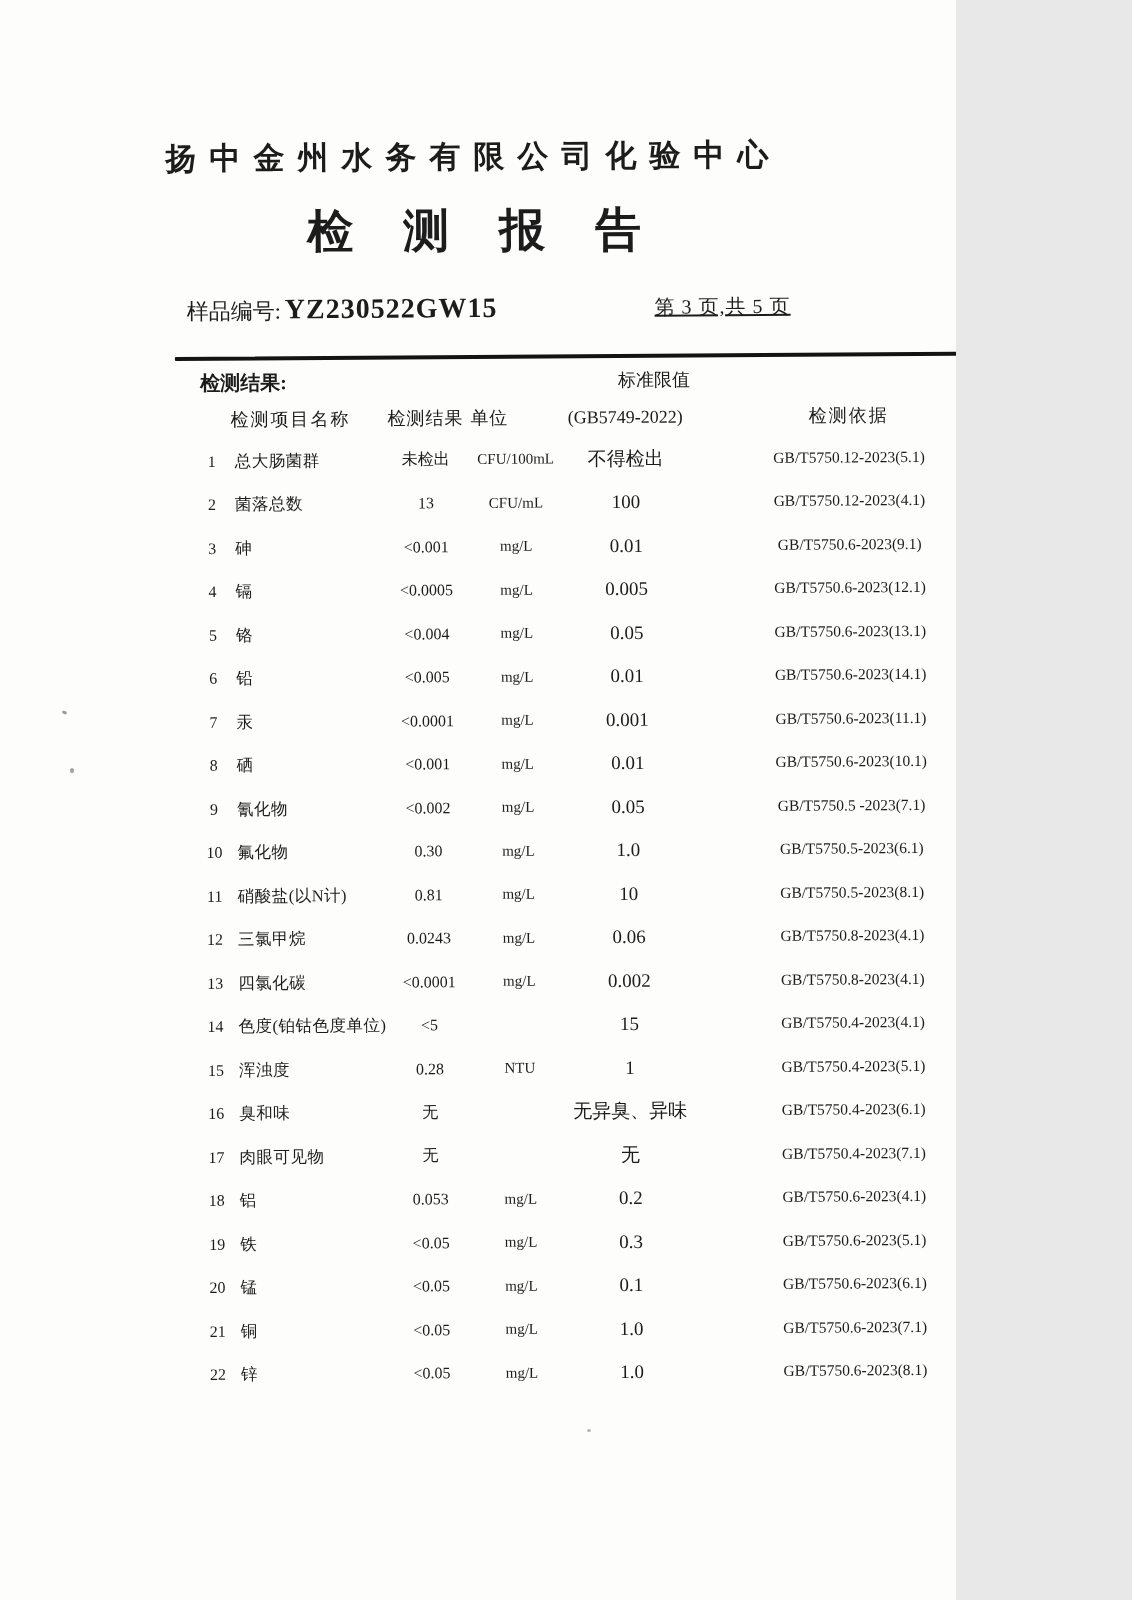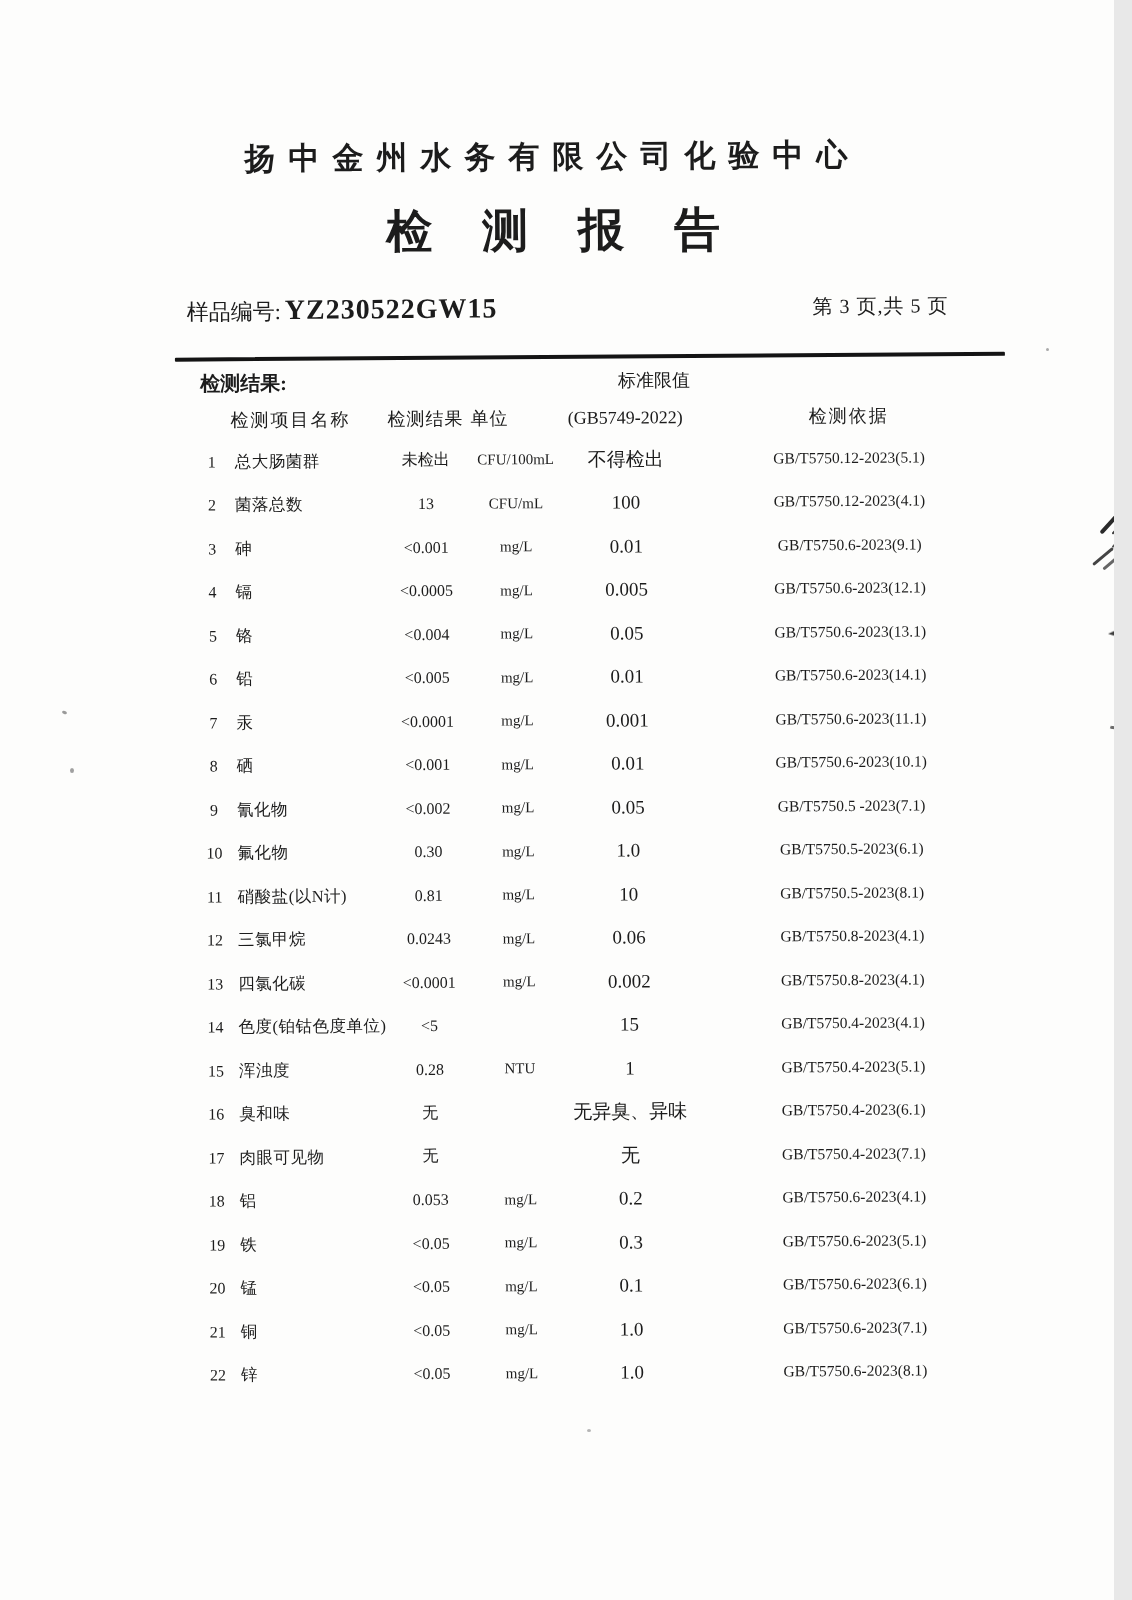--- a/index.html
+++ b/index.html
@@ -1,18 +1,18 @@
 <!DOCTYPE html>
 <html><head>
 <meta charset="utf-8">
 <style>
   html,body{margin:0;padding:0;background:#e8e8e8;}
   .page{
     position:relative;
-    width:1114px;height:1600px;
+    width:956px;height:1600px;
     background:#fdfdfc;
     overflow:hidden;
     font-family:"Liberation Serif","DejaVu Serif",serif;
     color:#1c1c1c;
   }
   .content{
     position:absolute;inset:0;
     transform:rotate(-0.4deg);
     transform-origin:50% 50%;
   }
@@ -32,21 +32,21 @@
     white-space:nowrap;
   }
   .sample-line{
     position:absolute;top:292px;left:190px;
     white-space:nowrap;
   }
   .sample-label{font-size:22px;font-weight:normal;}
   .sample-no{font-size:28px;font-weight:bold;letter-spacing:1px;}
   .page-info{
     position:absolute;top:295px;right:162px;
-    font-size:20px;letter-spacing:1px;
+    font-size:20px;letter-spacing:1px;text-decoration:underline;
   }
   .rule{
     position:absolute;top:355px;left:178px;
     width:830px;height:3.5px;background:#141414;
     border-radius:1px;
   }
   
   .table{
     position:absolute;left:195px;top:364px;width:775px;
   }

